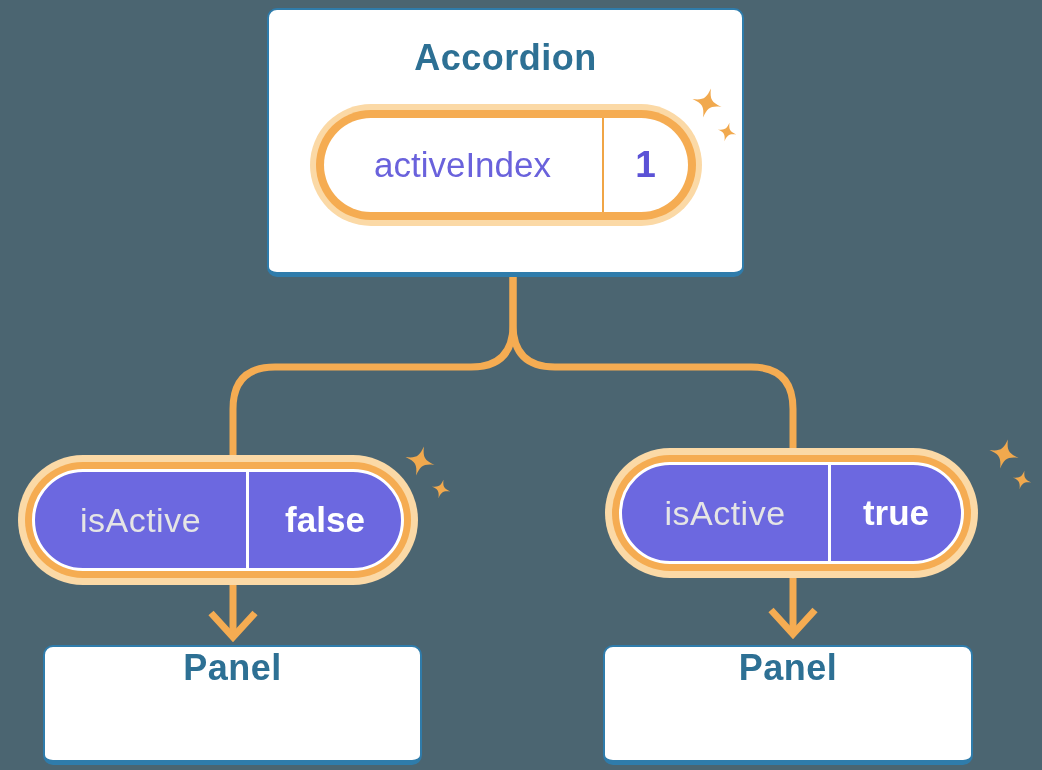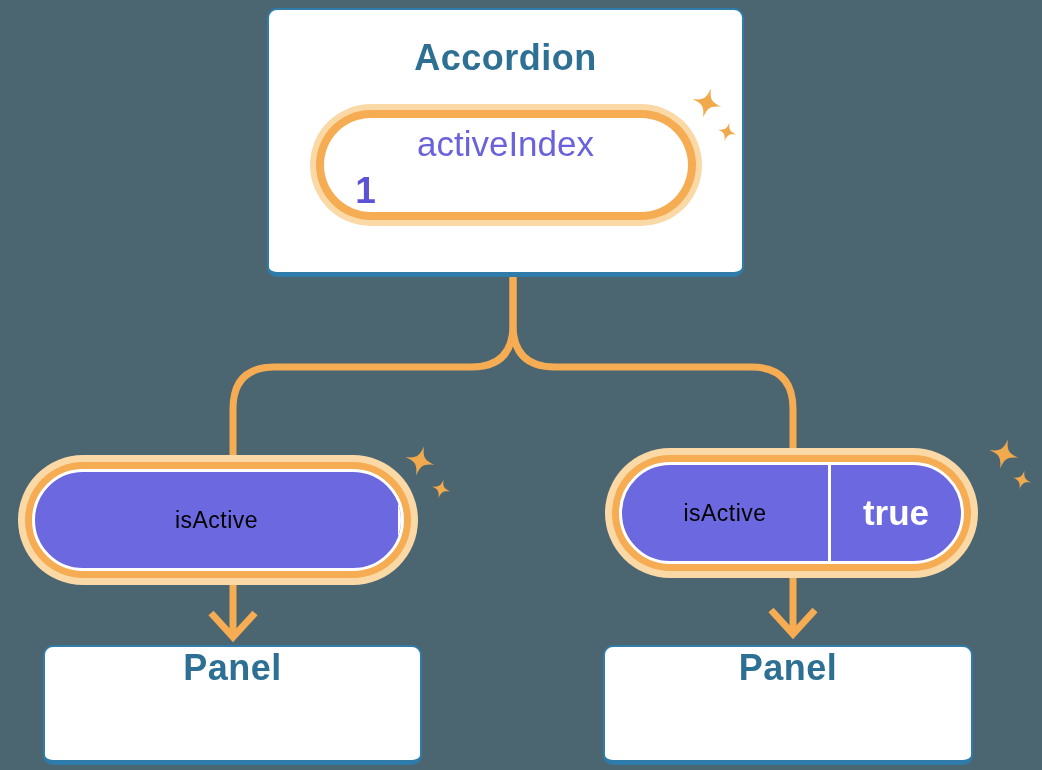--- a/index.html
+++ b/index.html
@@ -34,36 +34,36 @@
   .pill-glow{
     background:#FBD9A6;border-radius:999px;box-sizing:border-box;
   }
   .pill-ring{
     background:#F5AC52;border-radius:999px;height:100%;box-sizing:border-box;
   }
   .pill-body{
     border-radius:999px;height:100%;box-sizing:border-box;
     display:flex;align-items:stretch;overflow:hidden;
   }
-  .pill-body.light{background:#FFFFFF;flex-direction:column;}
+  .pill-body.light{background:#FFFFFF;}
   .pill-body.dark{background:#6C68E0;border:3px solid #FFFFFF;}
   .seg{display:flex;align-items:center;justify-content:center;}
   .seg-label{flex:1;}
   .sep{align-self:stretch;}
   .sep.orange{width:2px;background:#F0A546;}
   .sep.white{width:3px;background:#FFFFFF;}
 
   .root-pill{width:392px;height:122px;margin:25px auto 0 auto;padding:6px;}
   .root-pill .pill-ring{padding:8px;}
   .root-pill .seg-label{color:#6A62DC;font-size:35px;}
   .root-pill .seg-value{width:84px;color:#5B52D6;font-size:37px;font-weight:700;}
 
   .state-pill{position:absolute;z-index:2;padding:7px;}
   .state-pill .pill-ring{padding:7px;}
-  .state-pill .seg-label{color:#000000;font-size:23px;letter-spacing:0.5px;text-align:center;}
+  .state-pill .seg-label{color:#e5e5e5;font-size:34px;letter-spacing:0.5px;text-align:center;}
   .state-pill .seg-value{color:#FFFFFF;font-size:35px;font-weight:700;}
   .pill-left{left:18px;top:455px;width:400px;height:130px;}
   .pill-left .seg-value{width:152px;}
   .pill-right{left:605px;top:448px;width:373px;height:130px;}
   .pill-right .seg-value{width:130px;text-align:right;}
 </style>
 </head>
 <body>
 
 <div class="canvas">
@@ -86,20 +86,21 @@
         </div>
       </div>
     </div>
   </div>
 
   <div class="pill-glow state-pill pill-left">
     <div class="pill-ring">
       <div class="pill-body dark">
         <span class="seg seg-label">isActive</span>
         <div class="sep white"></div>
+        <span class="seg seg-value">false</span>
       </div>
     </div>
   </div>
 
   <div class="pill-glow state-pill pill-right">
     <div class="pill-ring">
       <div class="pill-body dark">
         <span class="seg seg-label">isActive</span>
         <div class="sep white"></div>
         <span class="seg seg-value">true</span>

